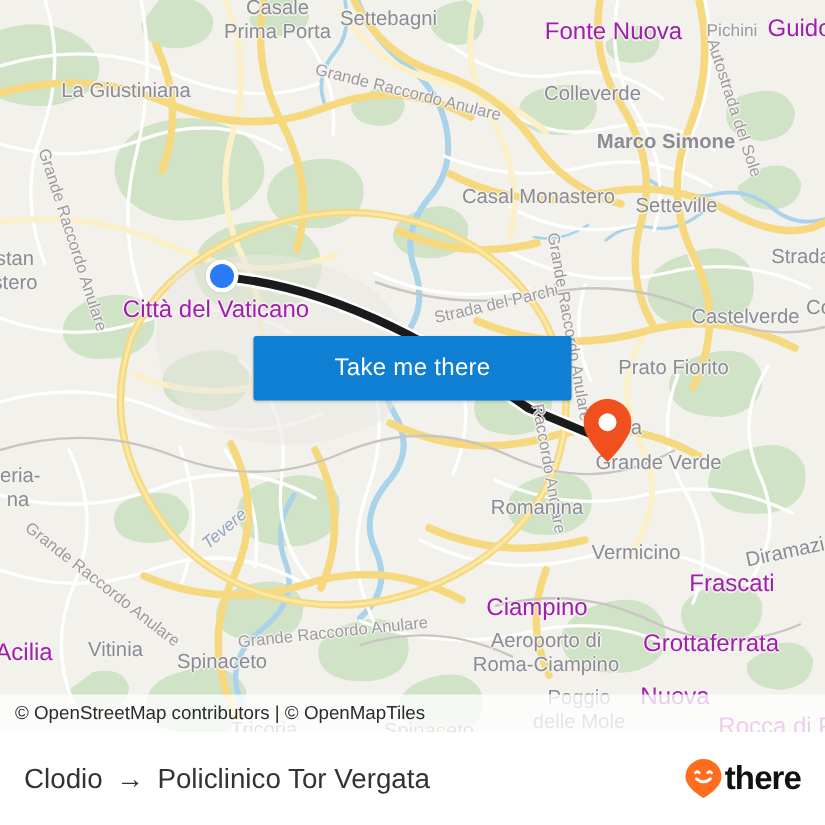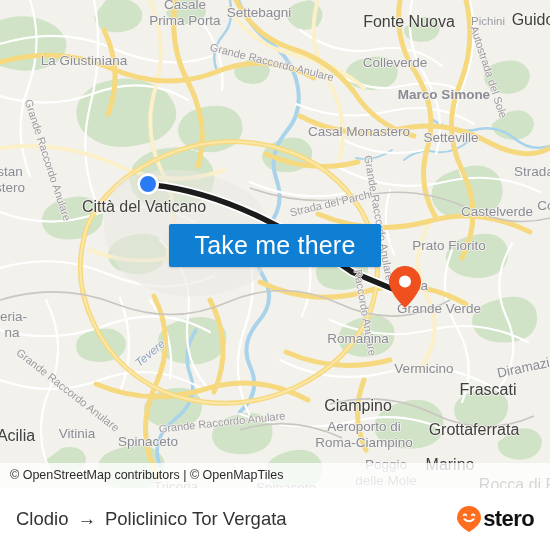--- a/index.html
+++ b/index.html
@@ -20,21 +20,21 @@
   .maplabel{
     position:absolute;
     color:#8a8a94;
     white-space:nowrap;
     transform:translate(-50%,-50%);
     pointer-events:none;
     text-shadow:
       1px 0 0 rgba(245,244,240,.9), -1px 0 0 rgba(245,244,240,.9),
       0 1px 0 rgba(245,244,240,.9), 0 -1px 0 rgba(245,244,240,.9);
   }
-  .lbl-major{font-size:16px;color:#404040;}
+  .lbl-major{font-size:16px;color:#a21caf;}
   .lbl-mid{font-size:13.5px;color:#8b8b95;}
   .lbl-minor{font-size:11.5px;color:#9a9aa3;}
   .lbl-road{font-size:11px;color:#9e9aa0;}
   .lbl-water{font-size:11.5px;color:#8fa5c4;font-style:italic;}
   .lbl-two{line-height:1.15;text-align:center;white-space:pre-line;}
 
   
   #origin-marker{
     position:absolute;width:22px;height:22px;border-radius:50%;
     background:#2a7bf6;border:3px solid #ffffff;
@@ -42,21 +42,21 @@
     left:137px;top:173px;
     box-shadow:0 0 1px rgba(0,0,0,.25);
   }
   
   #dest-marker{position:absolute;left:389px;top:266px;width:32px;height:42px;}
 
   
   #take-me-there{
     position:absolute;left:169px;top:224px;width:212px;height:43px;
     background:#0f7fd4;border:none;border-radius:2px;
-    color:#ffffff;font-size:25px;font-family:"Liberation Sans",sans-serif;
+    color:#ffffff;font-size:16px;font-family:"Liberation Sans",sans-serif;
     letter-spacing:.2px;cursor:pointer;
     display:flex;align-items:center;justify-content:center;
     box-shadow:0 1px 2px rgba(0,0,0,.18);
   }
 
   
   #attribution{
     position:absolute;left:0;bottom:0;width:100%;
     background:rgba(255,255,255,.78);
     font-size:12.5px;color:#2b2b2b;
@@ -248,21 +248,21 @@
         <div class="maplabel lbl-major" style="left: 358px; top: 406px;">Ciampino</div>
         <div class="maplabel lbl-road" style="left: 222px; top: 422px; transform: translate(-50%, -50%) rotate(-6deg);">Grande Raccordo Anulare</div>
         <div class="maplabel lbl-major" style="left: 16px; top: 436px;">Acilia</div>
         <div class="maplabel lbl-major" style="left: 474px; top: 430px;">Grottaferrata</div>
         <div class="maplabel lbl-mid" style="left: 77px; top: 433px;">Vitinia</div>
         <div class="maplabel lbl-mid" style="left: 148px; top: 441px;">Spinaceto</div>
         <div class="maplabel lbl-mid lbl-two" style="left: 364px; top: 435px;">Aeroporto di
 Roma-Ciampino</div>
         <div class="maplabel lbl-mid lbl-two" style="left: 386px; top: 473px;">Poggio
 delle Mole</div>
-        <div class="maplabel lbl-major" style="left: 450px; top: 465px;">Marino</div>
+        <div class="maplabel lbl-major" style="left: 450px; top: 465px;">Nuova</div>
         <div class="maplabel lbl-major" style="left: 522px; top: 485px;">Rocca di Pa</div>
         <div class="maplabel lbl-mid" style="left: 176px; top: 486px;">Tricoria</div>
         <div class="maplabel lbl-mid" style="left: 286px; top: 487px;">Spinaceto</div>
       </div>
 
     <div id="origin-marker"></div>
 
     <div id="dest-marker">
       <svg width="32" height="42" viewBox="0 0 32 42">
         <path d="M16 0 C7.2 0 0 7.2 0 16 C0 27 16 42 16 42 C16 42 32 27 32 16 C32 7.2 24.8 0 16 0 Z" fill="#f0501e"></path>
@@ -281,17 +281,17 @@
       <span id="route-arrow">→</span>
       <span>Policlinico Tor Vergata</span>
     </div>
     <div id="brand">
       <svg width="26" height="28" viewBox="0 0 26 28">
         <path d="M13 1 C6.4 1 1 6.3 1 12.8 C1 20.5 13 27 13 27 C13 27 25 20.5 25 12.8 C25 6.3 19.6 1 13 1 Z" fill="#ff6d1f"></path>
         <path d="M7.6 10.2 q1.2 -1.6 2.6 0" stroke="#ffffff" stroke-width="1.8" fill="none" stroke-linecap="round"></path>
         <path d="M15.8 10.2 q1.2 -1.6 2.6 0" stroke="#ffffff" stroke-width="1.8" fill="none" stroke-linecap="round"></path>
         <path d="M8.4 14.2 q4.6 4 9.2 0" stroke="#ffffff" stroke-width="2" fill="none" stroke-linecap="round"></path>
       </svg>
-      <span id="brand-wordmark">stero</span>
+      <span id="brand-wordmark">there</span>
     </div>
   </div>
 
 </div>
 
 </body></html>

